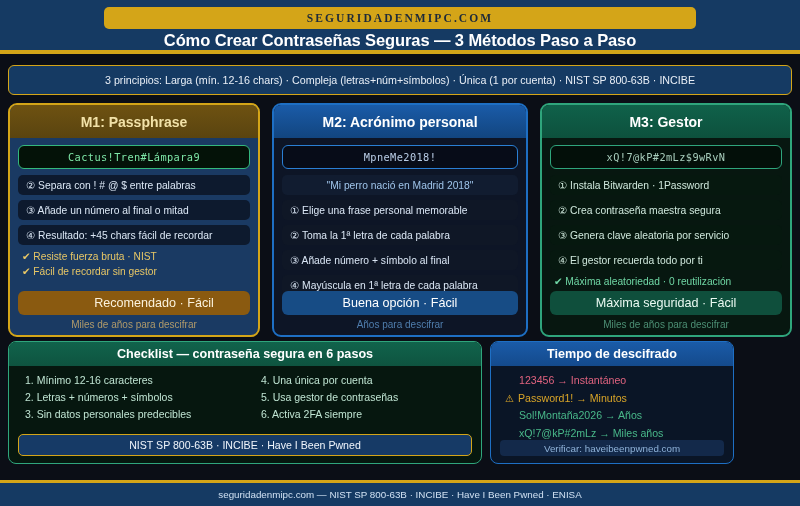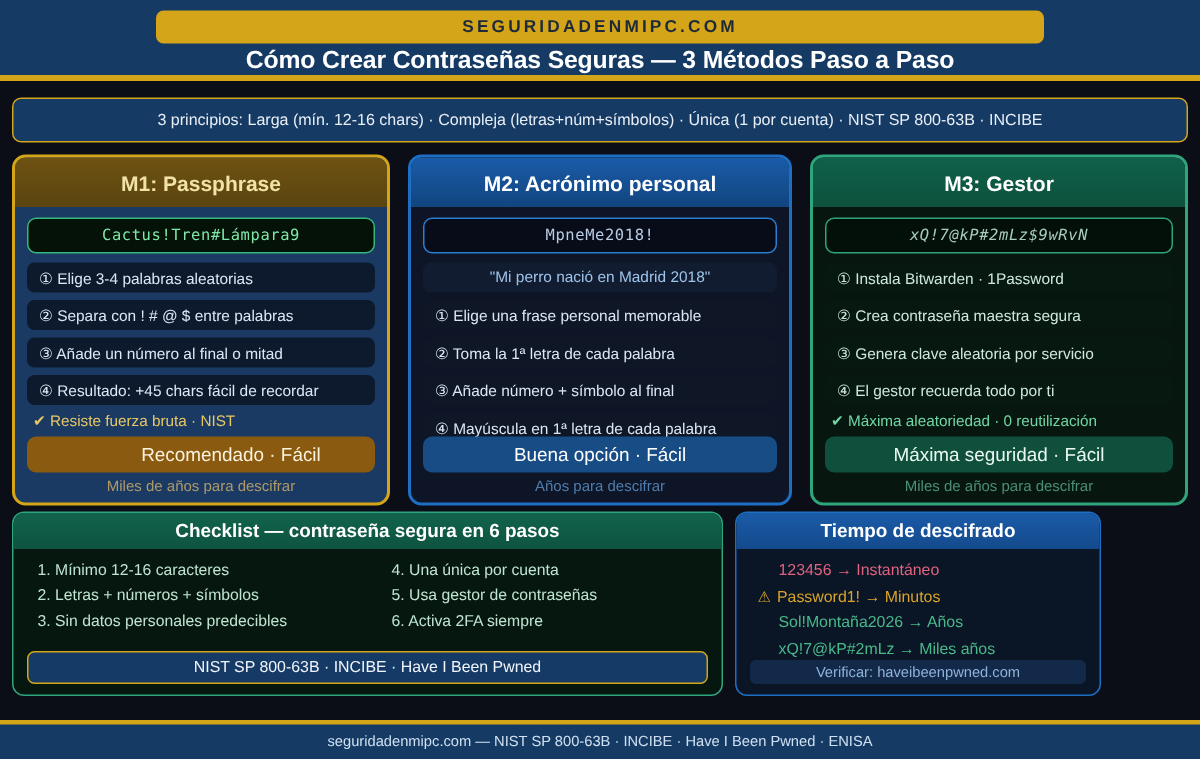--- a/index.html
+++ b/index.html
@@ -23,20 +23,21 @@
   }
   .brand-pill {
     position: absolute; left: 104px; top: 7px; width: 592px; height: 22px;
     background: #d4a518;
     border-radius: 5px;
     display: flex; align-items: center; justify-content: center;
   }
   .brand-pill span {
     font-size: 11.5px; font-weight: bold; letter-spacing: 2.1px;
     color: #1d2a3a;
+    font-family: Liberation Serif, serif;
   }
   .main-title {
     position: absolute; left: 0; top: 31px; width: 800px;
     text-align: center;
     font-size: 16.5px; font-weight: bold; color: #ffffff;
     letter-spacing: -0.1px;
   }
 
   
   .principles {
@@ -74,21 +75,21 @@
 
   .example {
     height: 24px; border-radius: 6px;
     display: flex; align-items: center; justify-content: center;
     font-family: "DejaVu Sans Mono", monospace;
     font-size: 10.3px; letter-spacing: 0.4px;
     margin-bottom: 6px;
   }
   .card.m1 .example { background: #041208; border: 1.3px solid #34b87d; color: #7fe8a8; }
   .card.m2 .example { background: #070c18; border: 1.3px solid #2a7fd4; color: #b9cde6; }
-  .card.m3 .example { background: #030f09; border: 1.3px solid #2fa57c; color: #a8cdbc; font-style: italic; }
+  .card.m3 .example { background: #030f09; border: 1.3px solid #2fa57c; color: #a8cdbc; }
 
   .phrase {
     height: 20px; border-radius: 5px; margin-bottom: 5px;
     display: flex; align-items: center; justify-content: center;
     font-size: 10.3px; color: #9fc4ea; background: #111c30;
   }
 
   .step {
     height: 20px; border-radius: 5px; margin-bottom: 5px;
     display: flex; align-items: center; padding-left: 8px;
@@ -193,21 +194,20 @@
   <div class="principles">
     <span>3 principios: Larga (mín. 12-16 chars) · Compleja (letras+núm+símbolos) · Única (1 por cuenta) · NIST SP 800-63B · INCIBE</span>
   </div>
 
   <div class="card m1">
     <div class="card-head">
       <span>M1: Passphrase</span>
     </div>
     <div class="card-body">
       <div class="example">Cactus!Tren#Lámpara9</div>
-      <div class="step">① Elige 3-4 palabras aleatorias</div>
       <div class="step">② Separa con ! # @ $ entre palabras</div>
       <div class="step">③ Añade un número al final o mitad</div>
       <div class="step">④ Resultado: +45 chars fácil de recordar</div>
       <div class="benefit">✔ Resiste fuerza bruta · NIST</div>
       <div class="benefit">✔ Fácil de recordar sin gestor</div>
     </div>
     <div class="badge">Recomendado · Fácil</div>
     <div class="crack">Miles de años para descifrar</div>
   </div>
 

